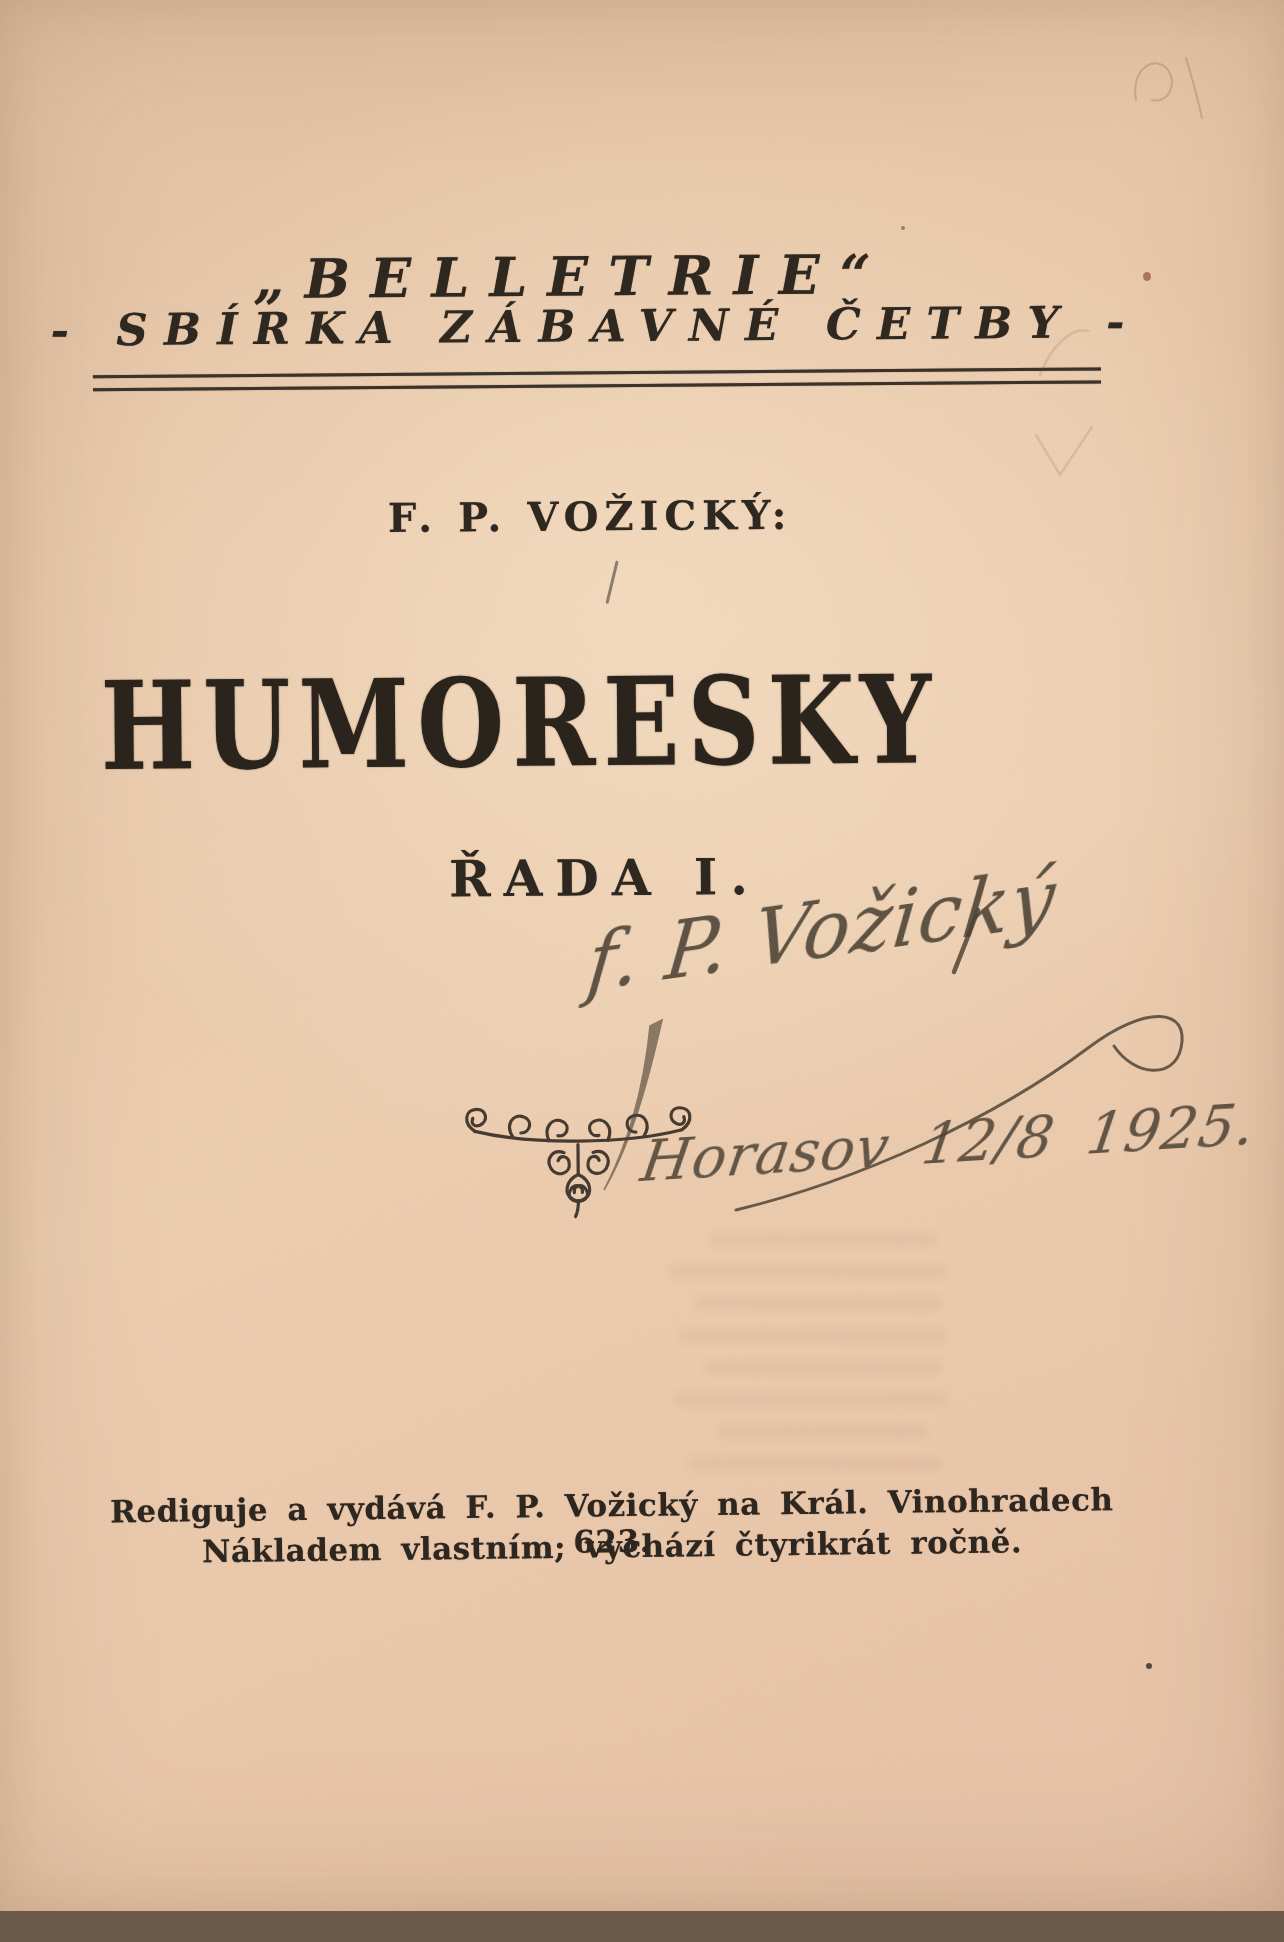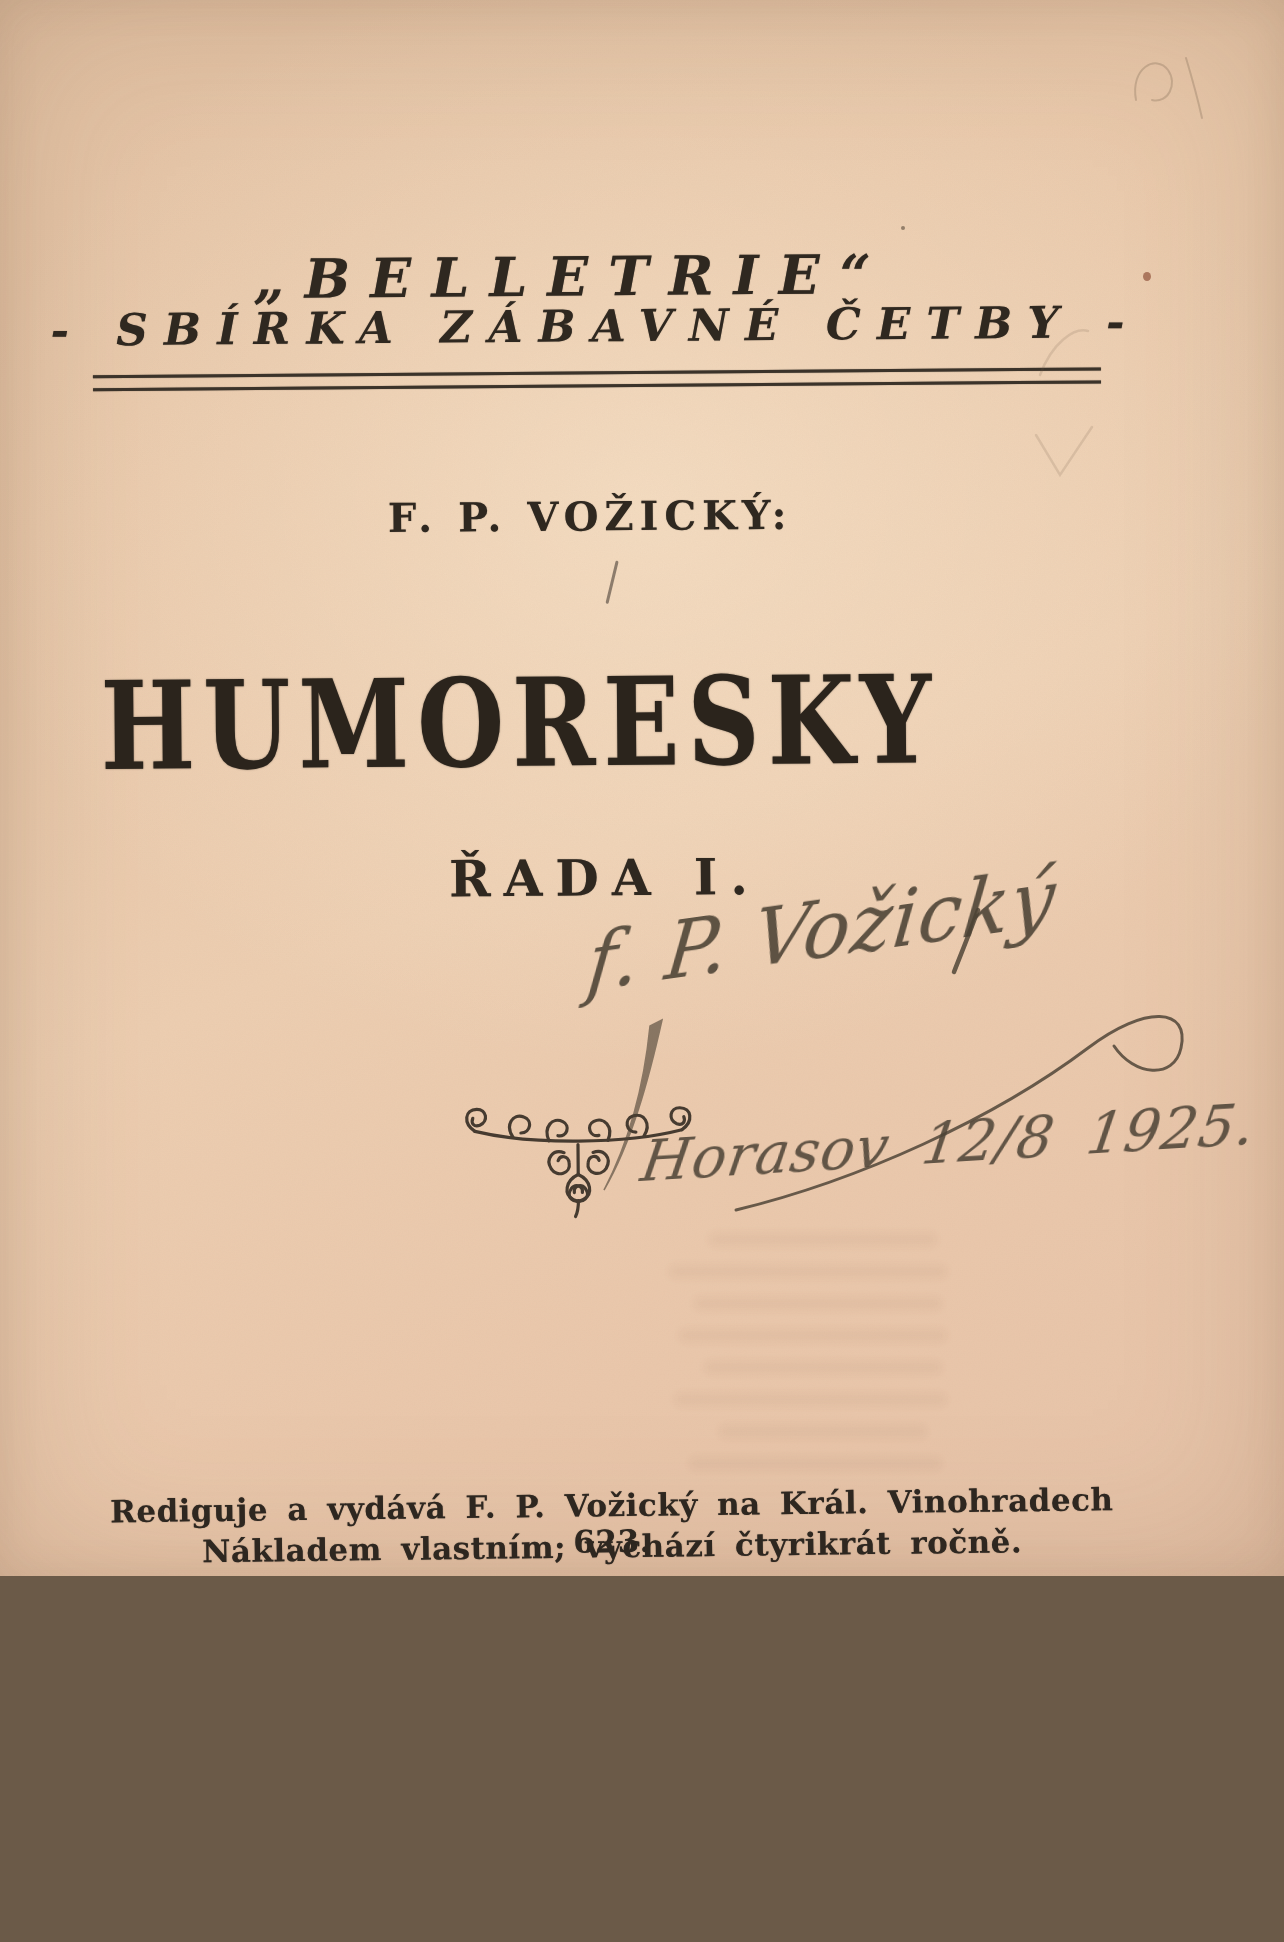--- a/index.html
+++ b/index.html
@@ -1,17 +1,17 @@
 <!DOCTYPE html>
 <html><head>
 <meta charset="utf-8">
 <style>
   html,body{margin:0;padding:0;background:#6b5a48;}
   .stage{
-    position:relative;width:1284px;height:1576px;overflow:hidden;
+    position:relative;width:1284px;height:1911px;overflow:hidden;
     background:
       radial-gradient(ellipse 950px 780px at 50% 32%, rgba(255,240,216,.45), rgba(255,240,216,0) 72%),
       linear-gradient(158deg,#e2c1a3 0%,#e9c8aa 26%,#edceb1 52%,#eac7ab 78%,#e7c3a8 100%);
     box-shadow:inset 0 0 160px rgba(118,86,58,.22), inset 0 0 40px rgba(118,86,58,.12);
     font-family:"DejaVu Serif","Liberation Serif",serif;
   }
   .grain{position:absolute;inset:0;width:100%;height:100%;pointer-events:none;}
   .print{position:absolute;inset:0;transform:rotate(-0.45deg);transform-origin:50% 0;}
   .tline{position:absolute;text-align:center;color:#2f2820;white-space:nowrap;}
   .series-title{

